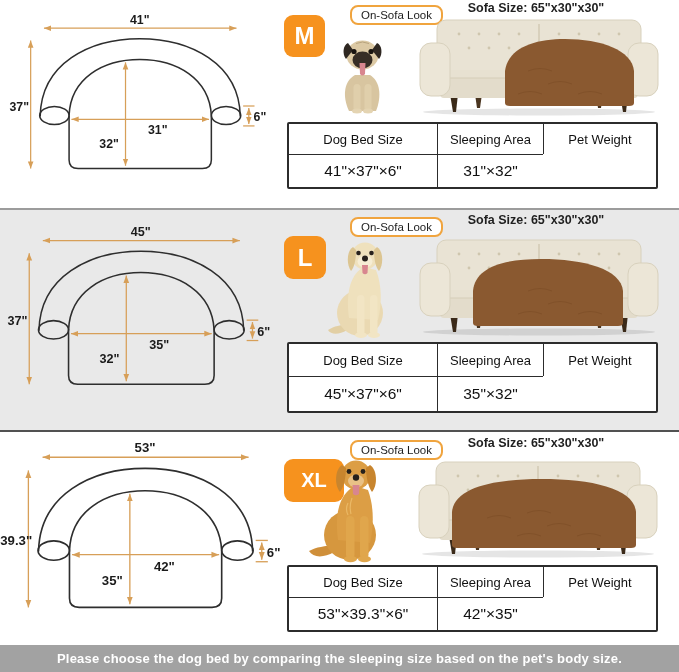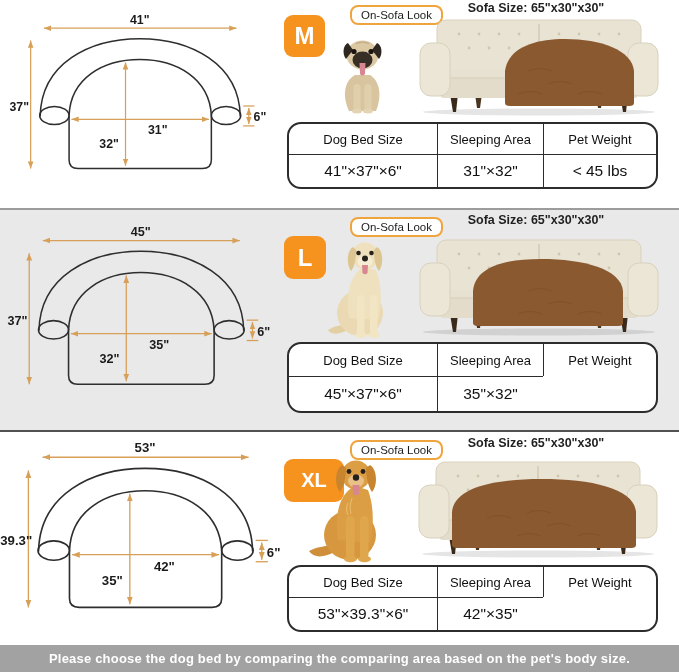--- a/index.html
+++ b/index.html
@@ -46,21 +46,21 @@
   .sec-l  .dog { left:327px; top:30px; width:73px; height:99px; }
   .sec-xl .dog { left:308px; top:26px; width:90px; height:105px; }
 
   .sofa { position:absolute; width:252px; }
   .sec-m  .sofa { left:413px; top:16px; }
   .sec-l  .sofa { left:413px; top:26px; }
   .sec-xl .sofa { left:412px; top:26px; }
 
   
   .spec-table { position:absolute; left:287px; width:371px; background:#fff;
-                border:2px solid #2c2c2c; border-radius:14px; overflow:hidden;
+                border:2px solid #2c2c2c; border-radius:2px; overflow:hidden;
                 display:grid; grid-template-columns:148fr 106fr 113fr; }
   .sec-m  .spec-table { top:122px; }
   .sec-l  .spec-table { top:132px; }
   .sec-xl .spec-table { top:133px; }
   .spec-table .cell { display:flex; align-items:center; justify-content:center;
                       border-left:1.5px solid #2c2c2c; color:#111; }
   .spec-table .cell.c0 { border-left:none; }
   .spec-table .th { height:30px; font-size:13px; }
   .spec-table .td { height:33px; font-size:15.5px; border-top:1.5px solid #2c2c2c; }
   .sec-l .spec-table .th { height:32px; } .sec-l .spec-table .td { height:35px; }
@@ -159,21 +159,20 @@
         <path d="M115 55 q12 -5 24 0 M135 68 q12 -5 24 0 M105 78 q12 -5 24 0 M165 78 q12 -5 24 0" stroke="#70431e" stroke-width="1" opacity="0.35" fill="none"></path>
       </g>
     </svg>
 
     <div class="spec-table">
       <div class="cell th c0">Dog Bed Size</div>
       <div class="cell th">Sleeping Area</div>
       <div class="cell th">Pet Weight</div>
       <div class="cell td c0">41"×37"×6"</div>
       <div class="cell td">31"×32"</div>
-      <div class="cell td">&lt; 45 lbs</div>
     </div>
   </div>
 
   <div class="divider1"></div>
 
   <div class="section sec-l">
 
     <svg class="bed-diagram" viewBox="0 0 272 182">
       <defs>
         <marker id="arr1" viewBox="0 0 10 10" refX="9" refY="5" markerWidth="6.5" markerHeight="6.5" orient="auto-start-reverse">
@@ -370,15 +369,15 @@
 
     <div class="spec-table">
       <div class="cell th c0">Dog Bed Size</div>
       <div class="cell th">Sleeping Area</div>
       <div class="cell th">Pet Weight</div>
       <div class="cell td c0">53"×39.3"×6"</div>
       <div class="cell td">42"×35"</div>
     </div>
   </div>
 
-  <div class="footer">Please choose the dog bed by comparing the comparing area based on the pet's body size.</div>
+  <div class="footer">Please choose the dog bed by comparing the sleeping size based on the pet's body size.</div>
 
 </div>
 
 </body></html>

